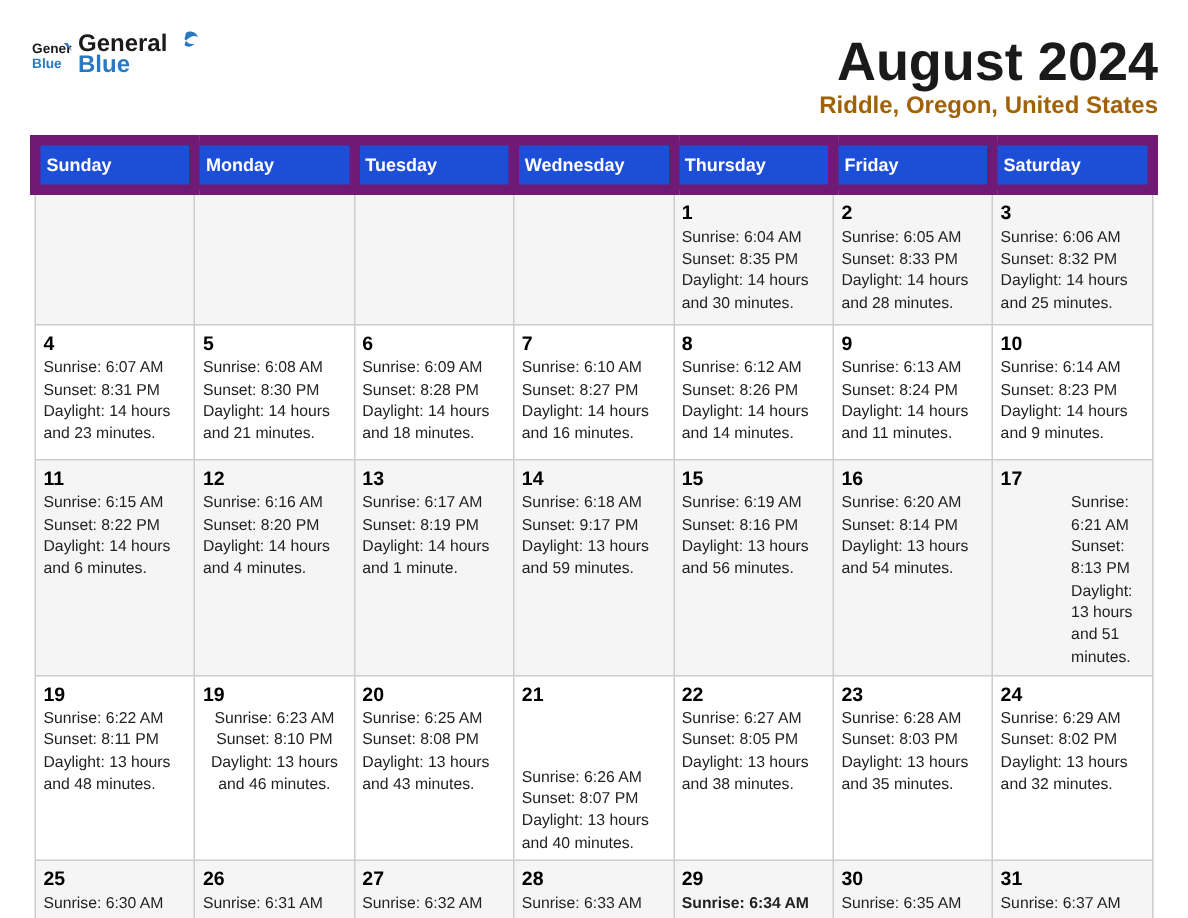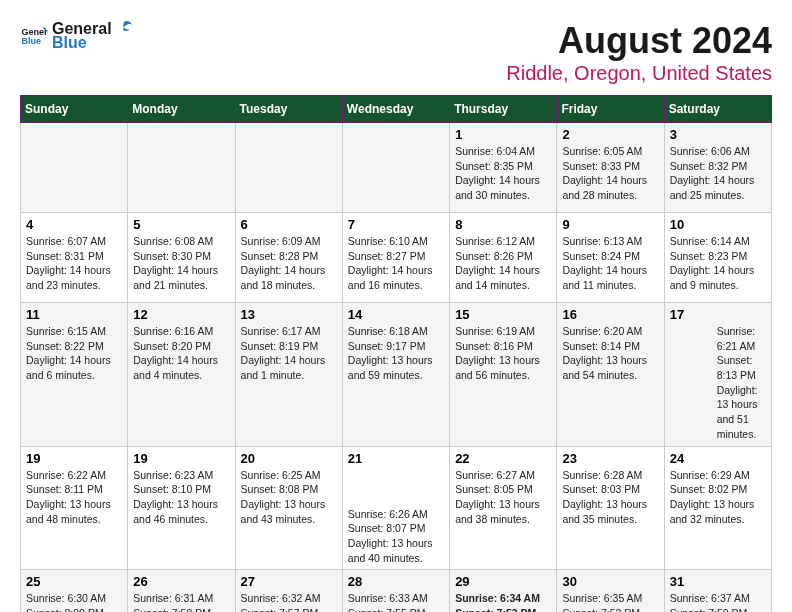--- a/index.html
+++ b/index.html
@@ -27,37 +27,37 @@
     }
     .title-block {
       text-align: right;
     }
     .title-block h1 {
       font-size: 36px;
       font-weight: bold;
       color: #1a1a1a;
     }
     .title-block h2 {
-      font-size: 20px;
-      font-weight: normal;
-      color: #be185d;
+      font-size: 16px;
+      font-weight: bold;
+      color: #a16207;
     }
     table {
       width: 100%;
       border-collapse: collapse;
       font-size: 11px;
     }
     thead tr th {
-      background: #14532d;
+      background: #1d4ed8;
       color: #fff;
       padding: 6px 4px;
       text-align: left;
       font-size: 12px;
       font-weight: bold;
-      border: 1px solid #701a75;
+      border: 7px solid #701a75;
     }
     tbody tr td {
       border: 1px solid #ccc;
       vertical-align: top;
       padding: 4px 5px;
       width: 107px;
       min-height: 80px;
       height: 90px;
     }
     tbody tr:nth-child(odd) td {
@@ -250,21 +250,21 @@
       <tr>
         <td>
           <span class="day-number">19</span>
           <div class="day-info" style="white-space: pre-line;">Sunrise: 6:22 AM
 Sunset: 8:11 PM
 Daylight: 13 hours
 and 48 minutes.</div>
         </td>
         <td>
           <span class="day-number">19</span>
-          <div class="day-info" style="white-space: pre-line;">Sunrise: 6:23 AM
+          <div class="day-info" style="white-space: pre-line; text-align: center;">Sunrise: 6:23 AM
 Sunset: 8:10 PM
 Daylight: 13 hours
 and 46 minutes.</div>
         </td>
         <td>
           <span class="day-number">20</span>
           <div class="day-info" style="white-space: pre-line;">Sunrise: 6:25 AM
 Sunset: 8:08 PM
 Daylight: 13 hours
 and 43 minutes.</div>

